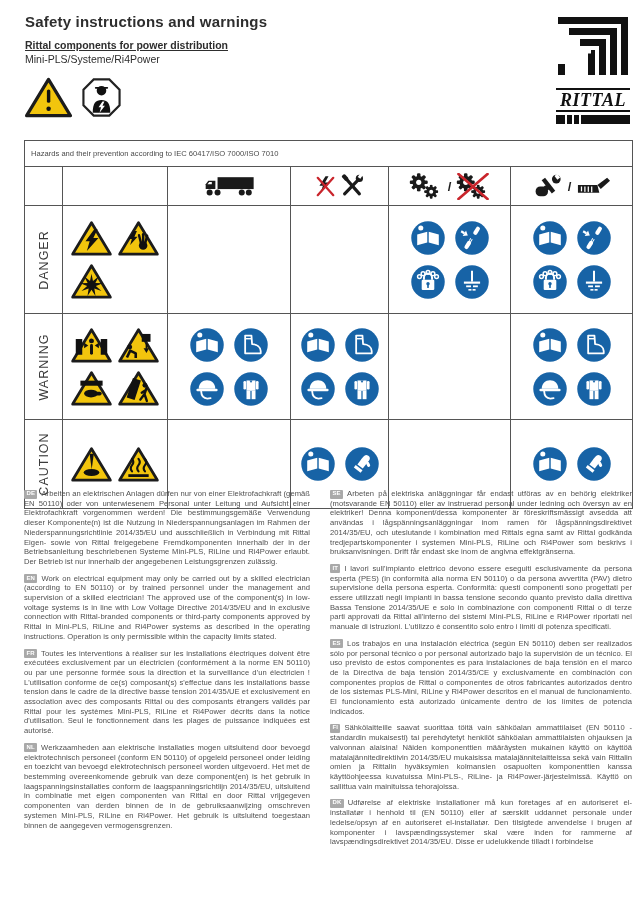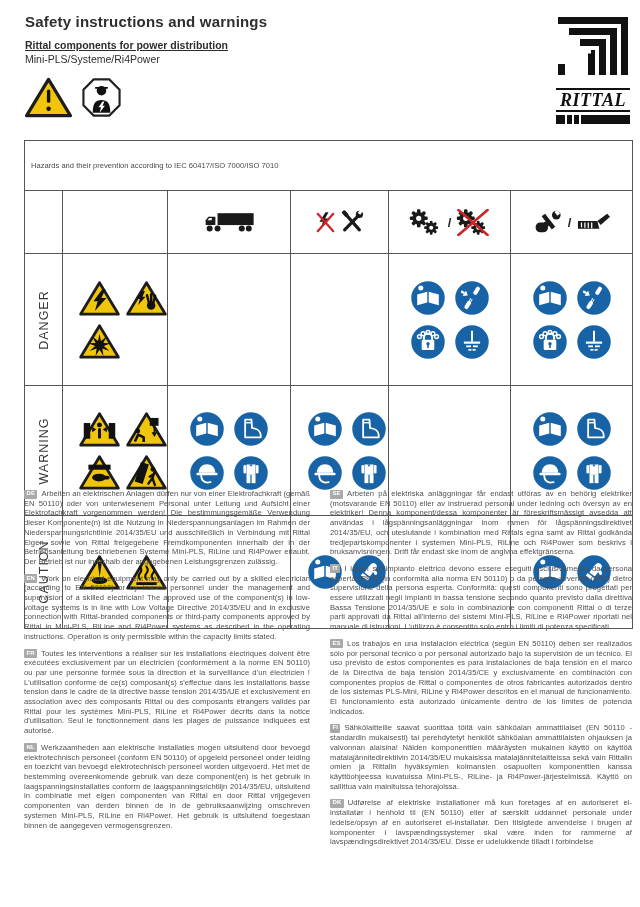--- a/index.html
+++ b/index.html
@@ -20,21 +20,21 @@
   .logo-mark { width:72px; height:58px; display:block; margin:0 auto; }
   .logo-word { margin-top:13px; border-top:2.5px solid #111; border-bottom:2.5px solid #111;
                font-family:"Liberation Serif", serif; font-style:italic; font-weight:bold;
                font-size:18px; line-height:20px; color:#111; letter-spacing:0.5px; }
   .logo-bar { margin-top:2.5px; height:9px; background:
       linear-gradient(90deg,#111 0 9px,#fff 9px 11px,#111 11px 16px,#fff 16px 18px,#111 18px 23px,#fff 23px 25px,#111 25px 100%); }
 
   
   table.haz { position:absolute; left:24px; top:140px; width:608px;
               border-collapse:collapse; table-layout:fixed; }
-  table.haz td { border:1px solid #555; vertical-align:middle; text-align:center; padding:16px; }
+  table.haz td { border:1px solid #555; vertical-align:middle; text-align:center; padding:4px; }
   tr.cap-row td { height:17px; text-align:left; font-size:7.6px; color:#4a4a4a; padding-left:6px; }
   tr.plc-row td { height:16px; font-size:9px; color:#3f3f3f; }
   tr.lc-row td { height:30px; }
   tr.r0 td { height:99px; }
   tr.r1 td { height:97px; }
   tr.r2 td { height:80px; }
   .lc-wrap { display:flex; align-items:center; justify-content:center; gap:5px; }
   .slash { font-size:13px; color:#1a1a1a; font-weight:bold; }
   .lc-truck  { width:52px; height:22px; }
   .lc-novolt { width:19px; height:23px; }

